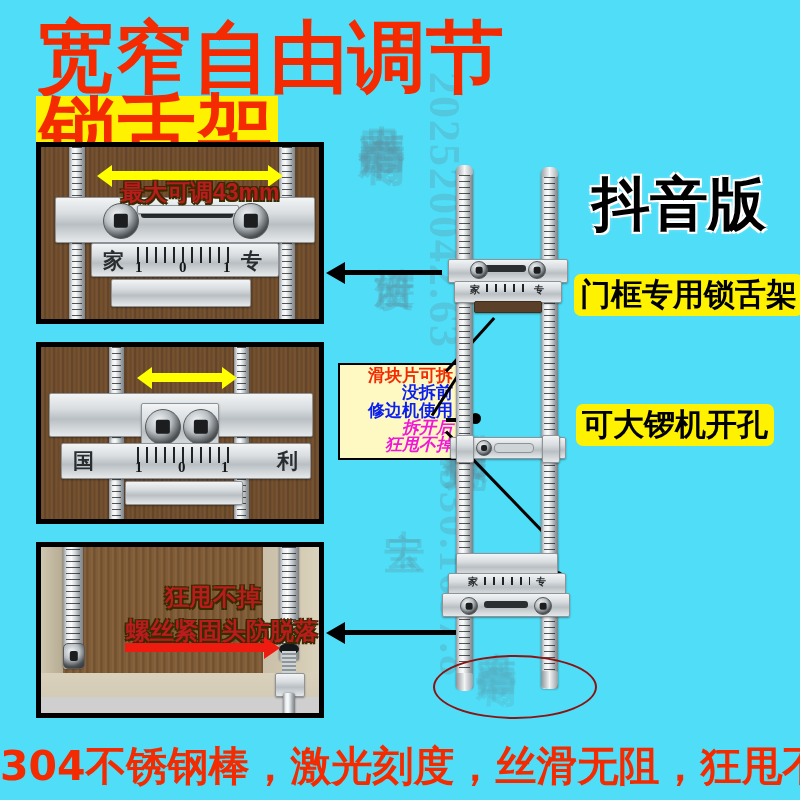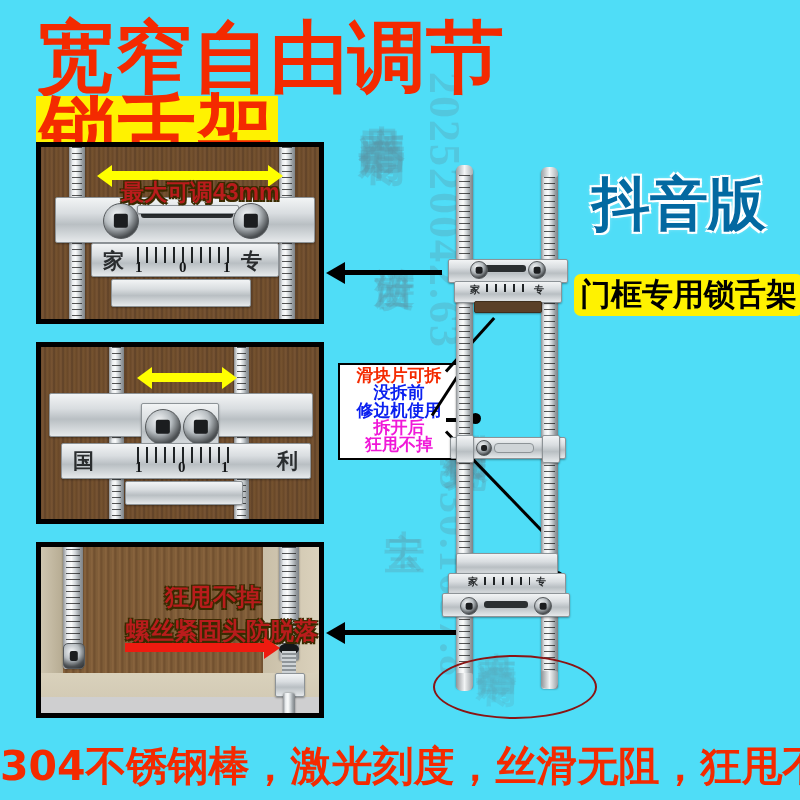--- a/index.html
+++ b/index.html
@@ -68,31 +68,31 @@
          width:0;height:0;border-top:11px solid transparent;border-bottom:11px solid transparent;
          border-left:16px solid #ee1b10;}
 
   
   .barrow{position:absolute;height:5px;background:#000;}
   .barrow:after{content:"";position:absolute;left:-18px;top:50%;transform:translateY(-50%);
         width:0;height:0;border-top:11px solid transparent;border-bottom:11px solid transparent;
         border-right:19px solid #000;}
 
   
-  .cbox{position:absolute;background:#ffffff;border:2px solid #000;padding:2px 5px 4px;
-        text-align:center;line-height:1.02;}
+  .cbox{position:absolute;background:#fef9c3;border:2px solid #000;padding:2px 5px 4px;
+        text-align:right;line-height:1.02;}
   .cbox div{font-weight:700;font-size:17px;white-space:nowrap;}
   .c-red{color:#f42a00;}
   .c-blue{color:#0b20f0;}
-  .c-mag{color:#f018d8;}
+  .c-mag{color:#f018d8;font-style:italic;}
 
   
   .ylabel{position:absolute;background:#fff200;color:#000;font-weight:700;font-size:31px;
           padding:3px 6px;border-radius:7px;white-space:nowrap;line-height:1.15;}
-  .outline-text{position:absolute;font-size:58px;font-weight:700;color:#0369a1;white-space:nowrap;
+  .outline-text{position:absolute;font-size:58px;font-weight:700;color:#000000;white-space:nowrap;
           text-shadow:-2px -2px 0 #fff,2px -2px 0 #fff,-2px 2px 0 #fff,2px 2px 0 #fff,0 0 5px rgba(255,255,255,.8);}
 
   
   .ellipse{position:absolute;border:2px solid #8a1414;border-radius:50%;}
   .leader{position:absolute;background:#000;transform-origin:left center;height:3px;}
   .leaddot{position:absolute;width:11px;height:11px;border-radius:50%;background:#000;}
 
   
   .bottomtext{position:absolute;left:0;right:0;bottom:6px;text-align:center;color:#f42a00;
         font-size:41px;font-weight:700;white-space:nowrap;
@@ -278,16 +278,17 @@
 
     <div style="position:absolute;left:16px;top:508px;width:17px;height:18px;border-radius:2px 2px 6px 6px;background:linear-gradient(90deg,#8e9296,#f2f4f5,#9aa0a4);"></div>
     <div style="position:absolute;left:101px;top:506px;width:17px;height:18px;border-radius:2px 2px 6px 6px;background:linear-gradient(90deg,#8e9296,#f2f4f5,#9aa0a4);"></div>
   </div>
 
   <div class="ellipse" style="left:433px;top:655px;width:160px;height:60px;"></div>
 
   <div class="outline-text" style="left:592px;top:166px;">抖音版</div>
 
   <div class="ylabel" style="left:574px;top:274px;">门框专用锁舌架</div>
+  <div class="ylabel" style="left:576px;top:404px;">可大锣机开孔</div>
 
   <div class="bottomtext">304不锈钢棒，激光刻度，丝滑无阻，狂甩不掉</div>
 
 </div>
 
 </body></html>

